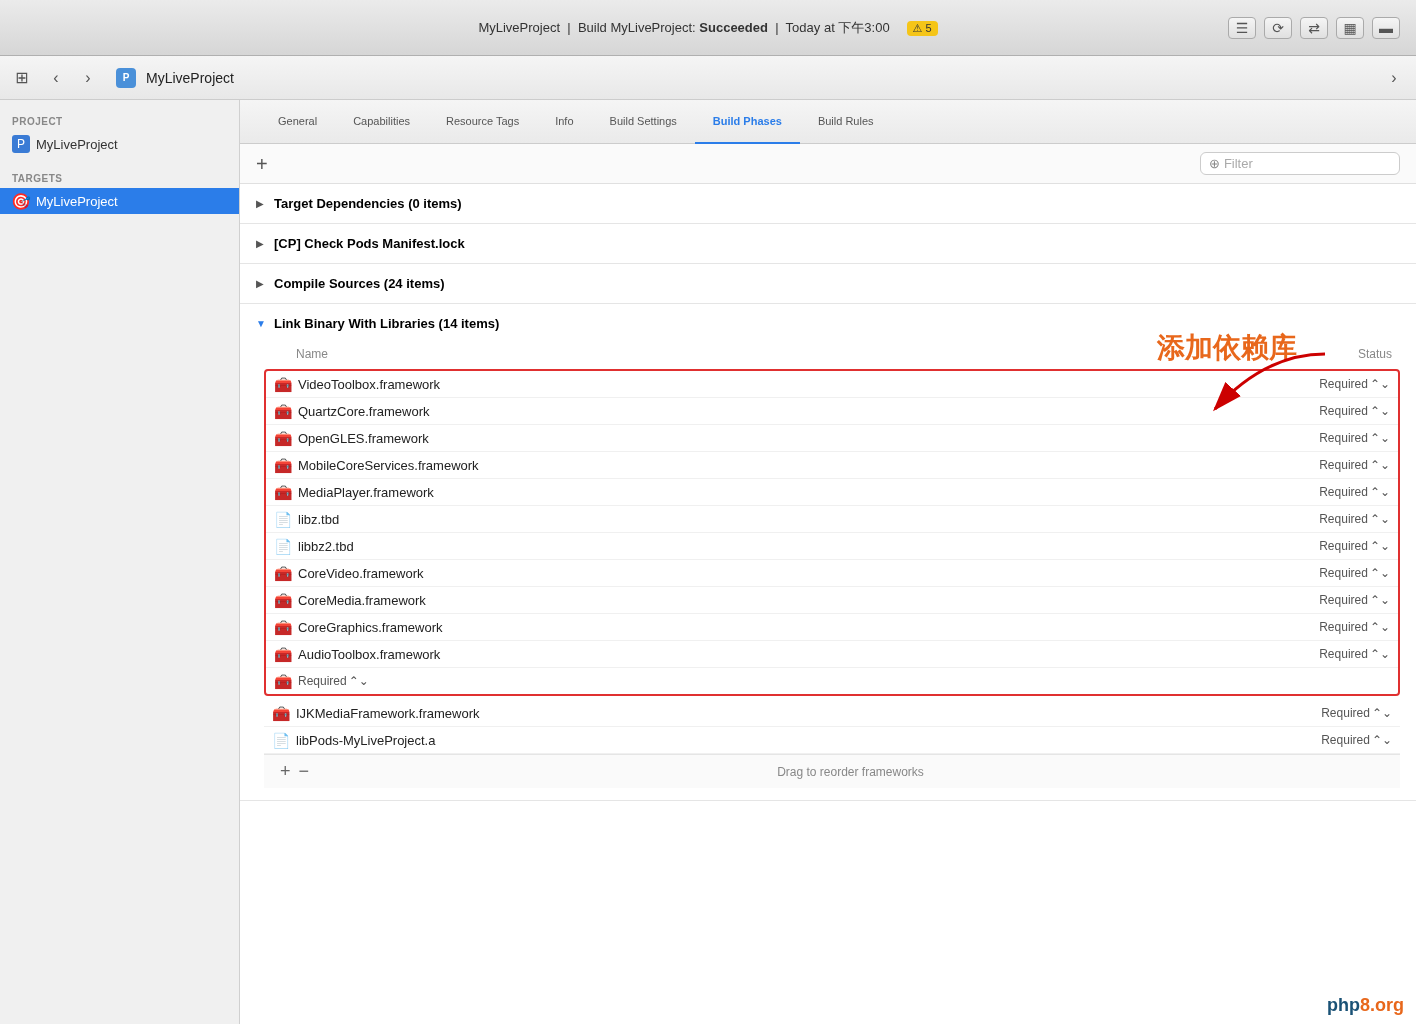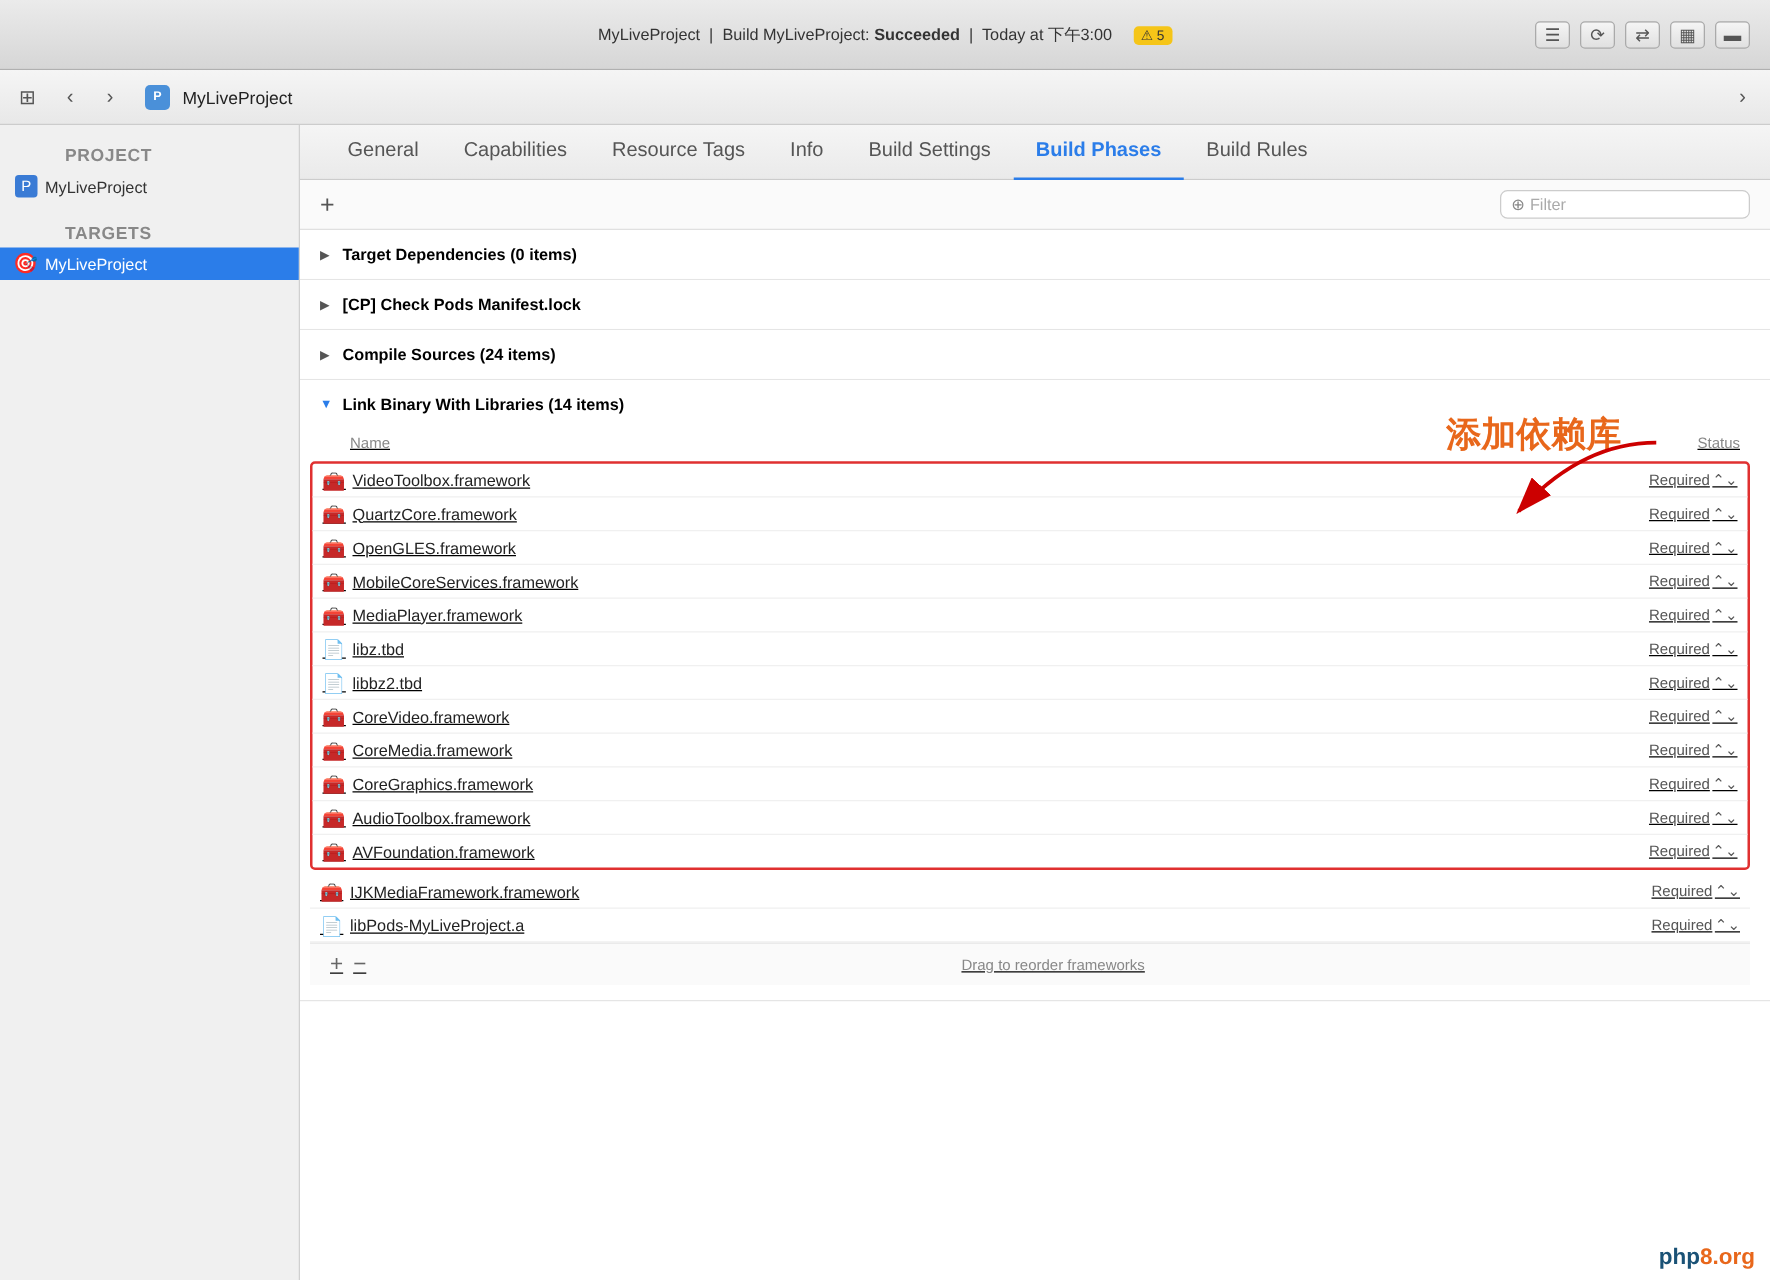--- a/index.html
+++ b/index.html
@@ -100,26 +100,25 @@
 
     
     .sidebar {
       width: 240px;
       background: #f0f0f0;
       border-right: 1px solid #d0d0d0;
       padding: 12px 0;
       flex-shrink: 0;
     }
     .sidebar-section-label {
-      font-size: 14px;
+      font-size: 10px;
       font-weight: 700;
       color: #888;
       padding: 4px 12px 4px 12px;
       letter-spacing: 0.5px;
-      margin-left: 40px;
     }
     .sidebar-item {
       display: flex;
       align-items: center;
       gap: 6px;
       padding: 4px 12px;
       cursor: pointer;
       border-radius: 0;
     }
     .sidebar-item.active {
@@ -154,21 +153,21 @@
       border-bottom: 1px solid #ccc;
       padding: 0 20px;
       height: 44px;
       gap: 0;
     }
     .tab-item {
       padding: 0 18px;
       height: 44px;
       display: flex;
       align-items: center;
-      font-size: 16px;
+      font-size: 11px;
       color: #555;
       cursor: pointer;
       border-bottom: 2px solid transparent;
       margin-bottom: -1px;
     }
     .tab-item.active {
       color: #2b7de9;
       border-bottom: 2px solid #2b7de9;
       font-weight: 700;
       text-align: right;
@@ -229,22 +228,21 @@
       width: 10px;
     }
     .phase-title {
       font-size: 13px;
       font-weight: 700;
       color: #000000;
     }
 
     
     .phase-expanded {
-      padding: 0 16px 12px 8px;
-      text-decoration: underline;
+      padding: 0 16px 12px 24px;
     }
     .lib-table-header {
       display: flex;
       justify-content: space-between;
       padding: 4px 8px 4px 32px;
       color: #888;
       font-size: 12px;
     }
     .lib-list {
       border: 2px solid #e03030;
@@ -492,21 +490,20 @@
                 <span class="lib-name">CoreGraphics.framework</span>
                 <span class="lib-status"><span>Required</span> ⌃⌄</span>
               </div>
               <div class="lib-row">
                 <span class="lib-icon">🧰</span>
                 <span class="lib-name">AudioToolbox.framework</span>
                 <span class="lib-status"><span>Required</span> ⌃⌄</span>
               </div>
               <div class="lib-row">
                 <span class="lib-icon">🧰</span>
-                <span class="lib-name">AVFoundation.framework</span>
                 <span class="lib-status"><span>Required</span> ⌃⌄</span>
               </div>
             </div>
 
             <div>
               <div class="lib-row-outside" style="display:flex;align-items:center;padding:5px 8px;border-bottom:1px solid #f0f0f0;gap:6px;">
                 <span class="lib-icon">🧰</span>
                 <span class="lib-name">IJKMediaFramework.framework</span>
                 <span class="lib-status"><span>Required</span> ⌃⌄</span>
               </div>

